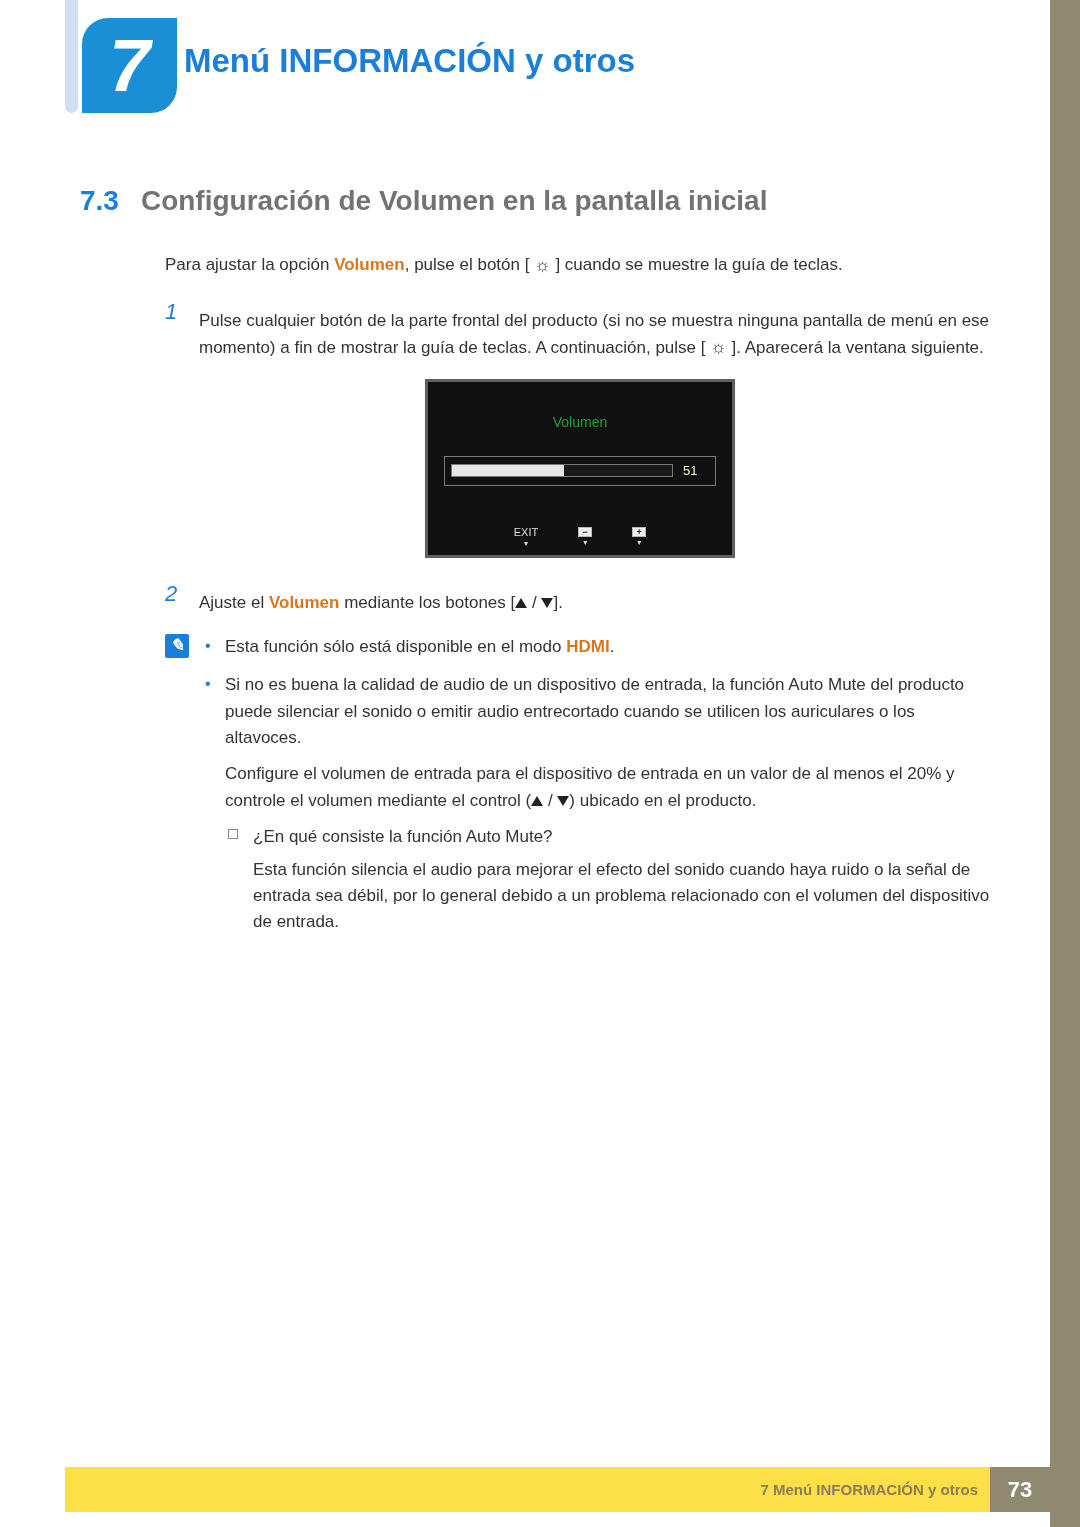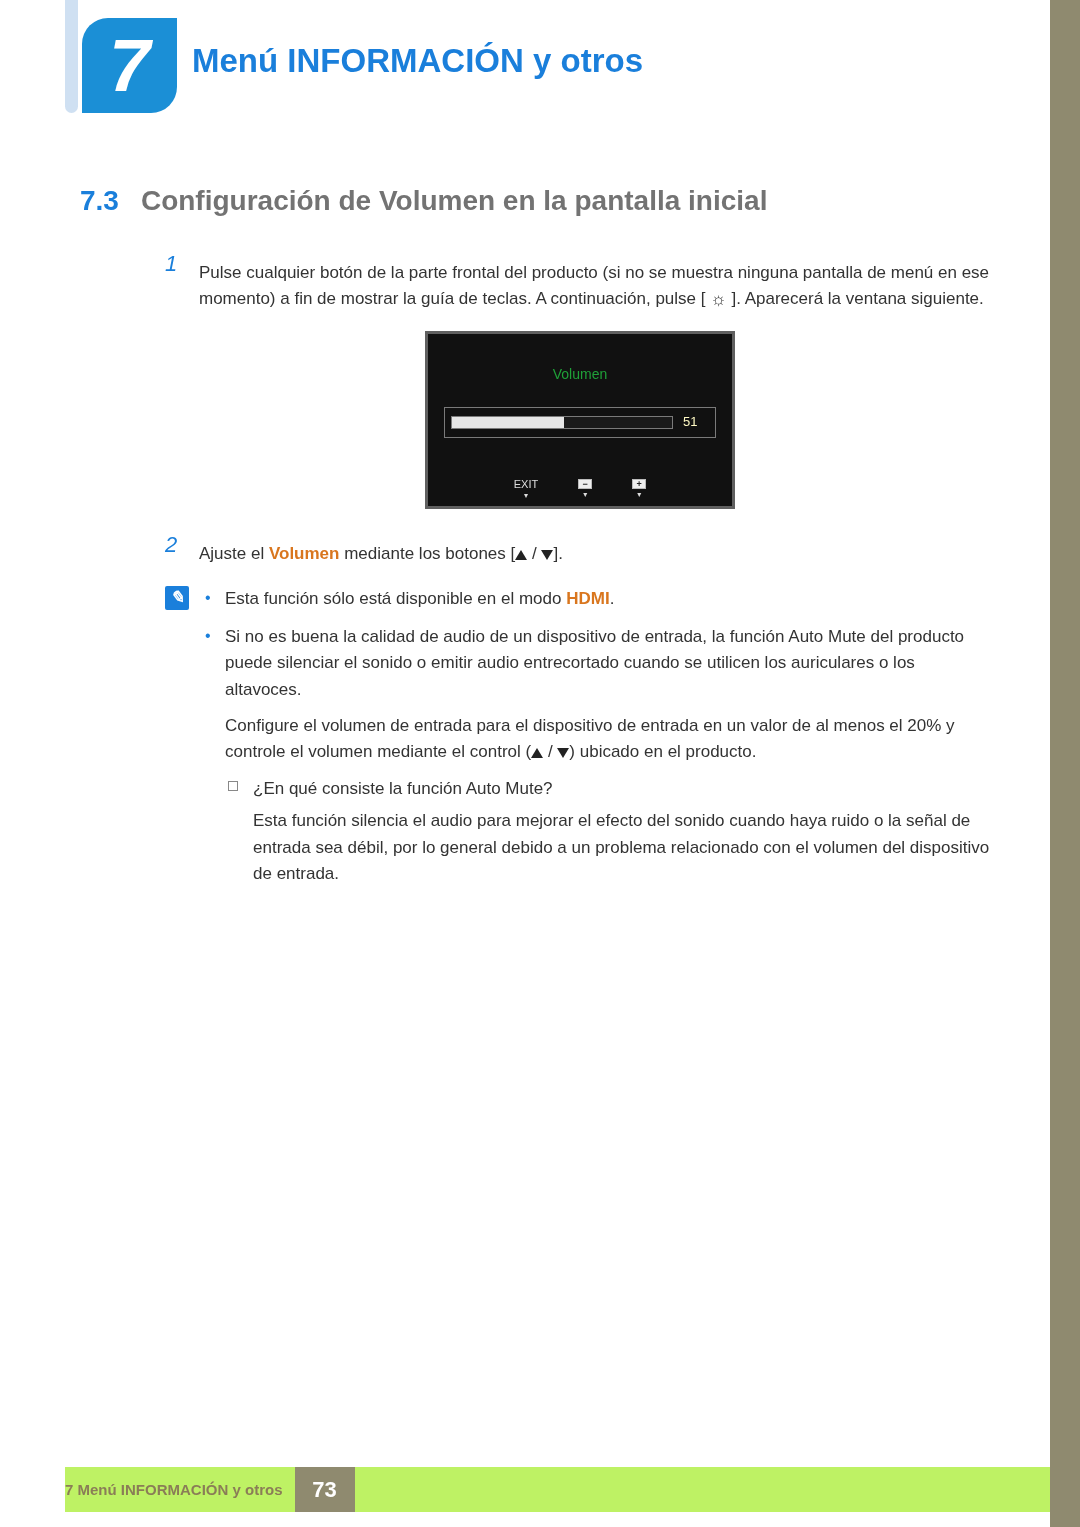--- a/index.html
+++ b/index.html
@@ -34,21 +34,21 @@
     border-bottom-right-radius: 26px;
     color: #fff;
     font-size: 74px;
     font-weight: bold;
     text-align: center;
     line-height: 95px;
     font-style: italic;
   }
   .chapter-title {
     position: absolute;
-    top: 42px; left: 192px;
+    top: 42px; left: 184px;
     color: #1a7fdb;
     font-size: 33px;
     font-weight: bold;
     text-align: right;
   }
   .section-row {
     position: absolute;
     top: 185px; left: 80px; right: 60px;
     display: flex;
     align-items: baseline;
@@ -199,24 +199,24 @@
     font-size:18px;
     vertical-align:middle;
     line-height:1;
     position:relative;
     top:-1px;
   }
   .footer {
     position:absolute;
     bottom:15px; left:65px; right:30px;
     height:45px;
-    background:#bef264;
+    background:#fde047;
     display:flex;
     align-items:center;
-    justify-content:flex-start;
+    justify-content:flex-end;
   }
   .footer-text {
     color:#8a7d57;
     font-size:15px;
     font-weight:bold;
     padding-right:12px;
   }
   .footer-page {
     background:#8f8a6f;
     color:#fff;
@@ -234,20 +234,23 @@
 
 <div class="chapter-tab">7</div>
 <div class="chapter-title">Menú INFORMACIÓN y otros</div>
 
 <div class="section-row">
   <div class="section-num">7.3</div>
   <div class="section-title">Configuración de Volumen en la pantalla inicial</div>
 </div>
 
 <div class="body">
+  <p class="intro">
+    <span>Para ajustar la opción </span><span class="emph">Volumen</span><span>, pulse el botón [ </span><span class="sun">☼</span><span> ] cuando se muestre la guía de teclas.</span>
+  </p>
 
   <div class="step">
     <div class="step-num">1</div>
     <div class="step-text">
       <span>Pulse cualquier botón de la parte frontal del producto (si no se muestra ninguna pantalla de menú en ese momento) a fin de mostrar la guía de teclas. A continuación, pulse [ </span><span class="sun">☼</span><span> ]. Aparecerá la ventana siguiente.</span>
     </div>
   </div>
 
   <div class="osd-wrap">
     <div class="osd">

